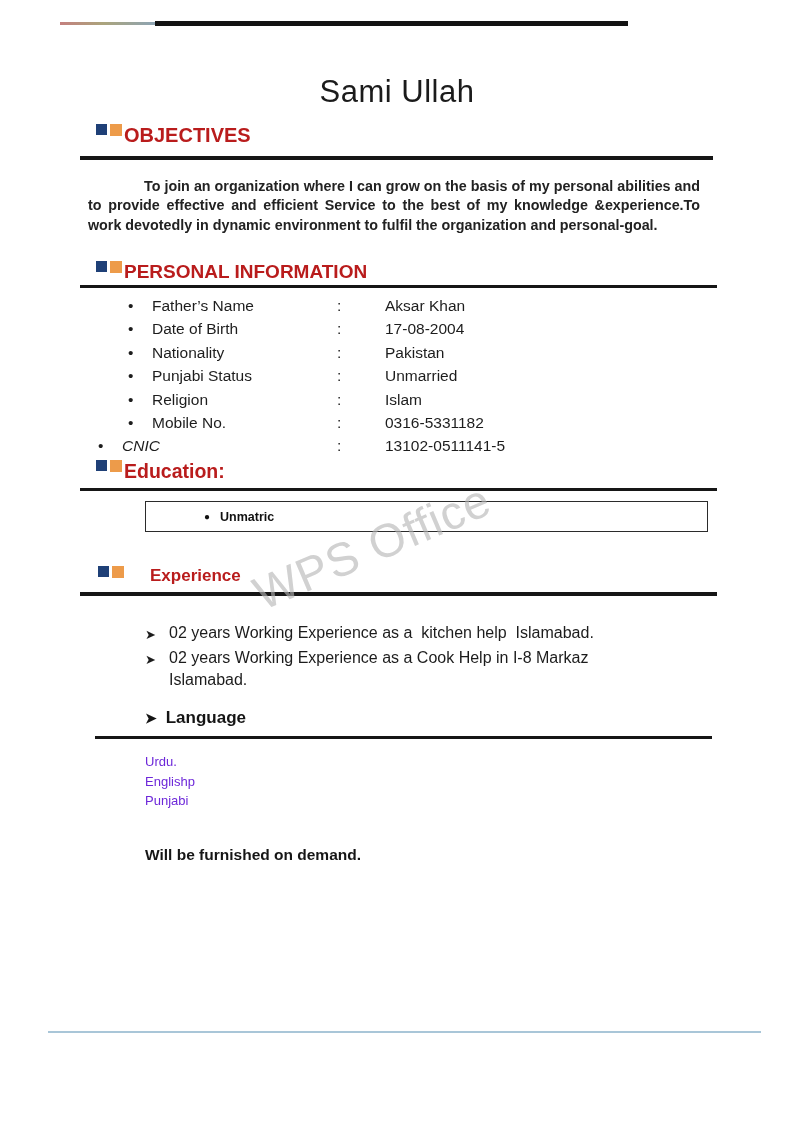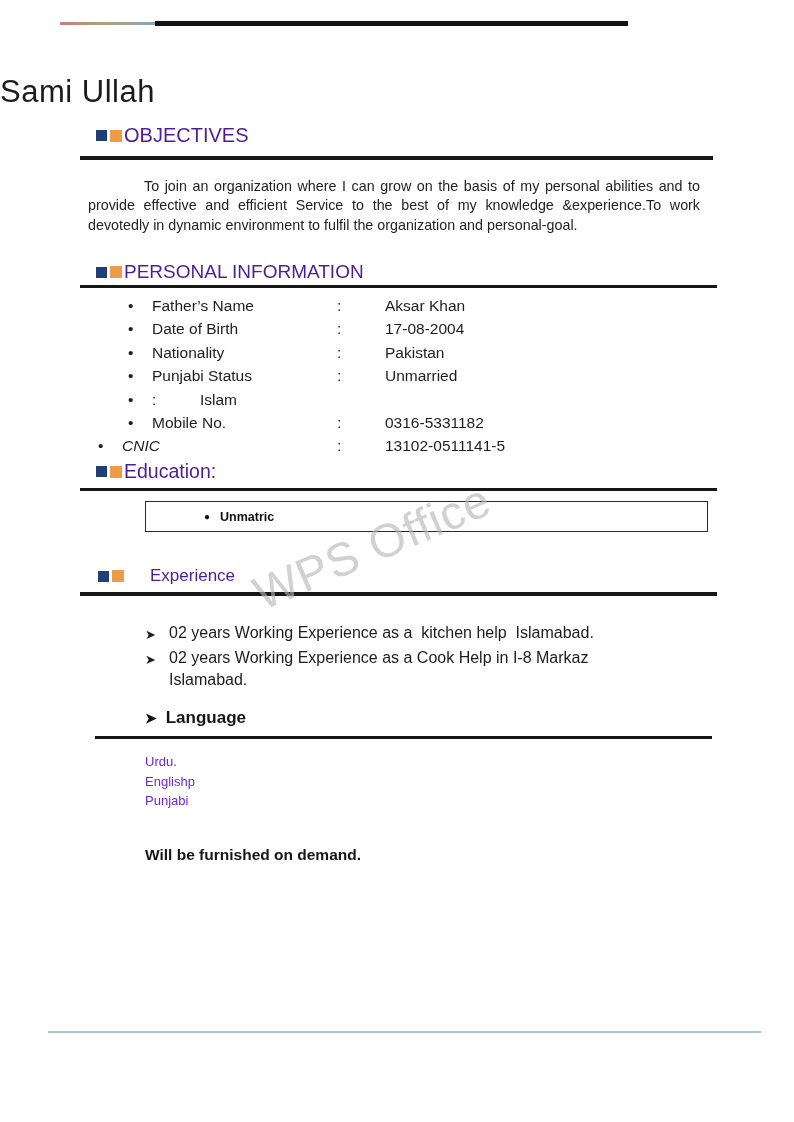--- a/index.html
+++ b/index.html
@@ -9,44 +9,44 @@
     font-family:"Liberation Sans", sans-serif; color:#1e1e1e;
   }
 
   
   .top-rule { position:absolute; top:19px; left:60px; width:568px; height:8px; display:flex; align-items:center; }
   .top-rule-accent { width:95px; height:3px;
     background:linear-gradient(90deg, var(--top-line-red,#c4807e), var(--top-line-olive,#aba47c) 45%, var(--top-line-blue,#8da4b4)); }
   .top-rule-bar { width:473px; height:5px; background:#131313; }
 
   .title { position:absolute; top:74px; left:0; width:100%; margin:0;
-    font-size:31px; font-weight:400; letter-spacing:.5px; color:#1b1b1b; }
-
-  
-  .sec-head { position:absolute; display:flex; align-items:center; font-weight:400; color:#4c1d95; }
+    text-align:center; font-size:31px; font-weight:400; letter-spacing:.5px; color:#1b1b1b; }
+
+  
+  .sec-head { position:absolute; display:flex; font-weight:700; color:#b91c1c; }
   .sq { display:inline-block; }
   .sq.navy { width:11px; height:11px; background:var(--navy,#1f4077); }
   .sq.orange { width:12px; height:12px; background:var(--orange,#ed9b4a); margin-left:3px; }
   .sec-head .sec-title { margin-left:2px; }
 
   .head-obj { top:124px; left:96px; font-size:20px; }
   .head-pi  { top:261px; left:96px; font-size:19px; }
   .head-edu { top:460px; left:96px; font-size:19.5px; }
   .head-exp { top:566px; left:98px; font-size:17px; }
   .head-exp .sec-title { margin-left:26px; }
 
   .hrule { position:absolute; background:#161616; }
   .rule-obj  { top:156px; left:80px; width:633px; height:4px; }
   .rule-pi   { top:285px; left:80px; width:637px; height:3px; }
   .rule-edu  { top:488px; left:80px; width:637px; height:3px; }
   .rule-exp  { top:592px; left:80px; width:637px; height:4px; }
   .rule-lang { top:736px; left:95px; width:617px; height:3px; }
 
   .para { position:absolute; top:177px; left:88px; width:612px; margin:0;
-    font-size:14.3px; line-height:19.4px; text-align:justify; text-indent:56px; color:#222; }
+    font-size:14.3px; line-height:19.4px; text-align:justify; text-indent:56px; color:#222;font-weight:bold; }
 
   
   .info-list { position:absolute; top:294px; left:128px; width:580px; }
   .info-row { display:flex; align-items:baseline; font-size:15.5px; line-height:23.4px; color:#1d1d1d; }
   .info-row .bullet { width:24px; }
   .info-row .info-label { width:185px; }
   .info-row .info-colon { width:48px; }
   .info-row:last-child { margin-left:-30px; }
   .info-row:last-child .info-label { width:215px;font-style:italic; }
 
@@ -133,20 +133,21 @@
 
       <div class="info-row">
         <span class="bullet">•</span>
         <span class="info-label">Punjabi Status</span>
         <span class="info-colon">:</span>
         <span class="info-value">Unmarried</span>
       </div>
 
       <div class="info-row">
         <span class="bullet">•</span>
+        <span class="info-label">Religion</span>
         <span class="info-colon">:</span>
         <span class="info-value">Islam</span>
       </div>
 
       <div class="info-row">
         <span class="bullet">•</span>
         <span class="info-label">Mobile No.</span>
         <span class="info-colon">:</span>
         <span class="info-value">0316-5331182</span>
       </div>

